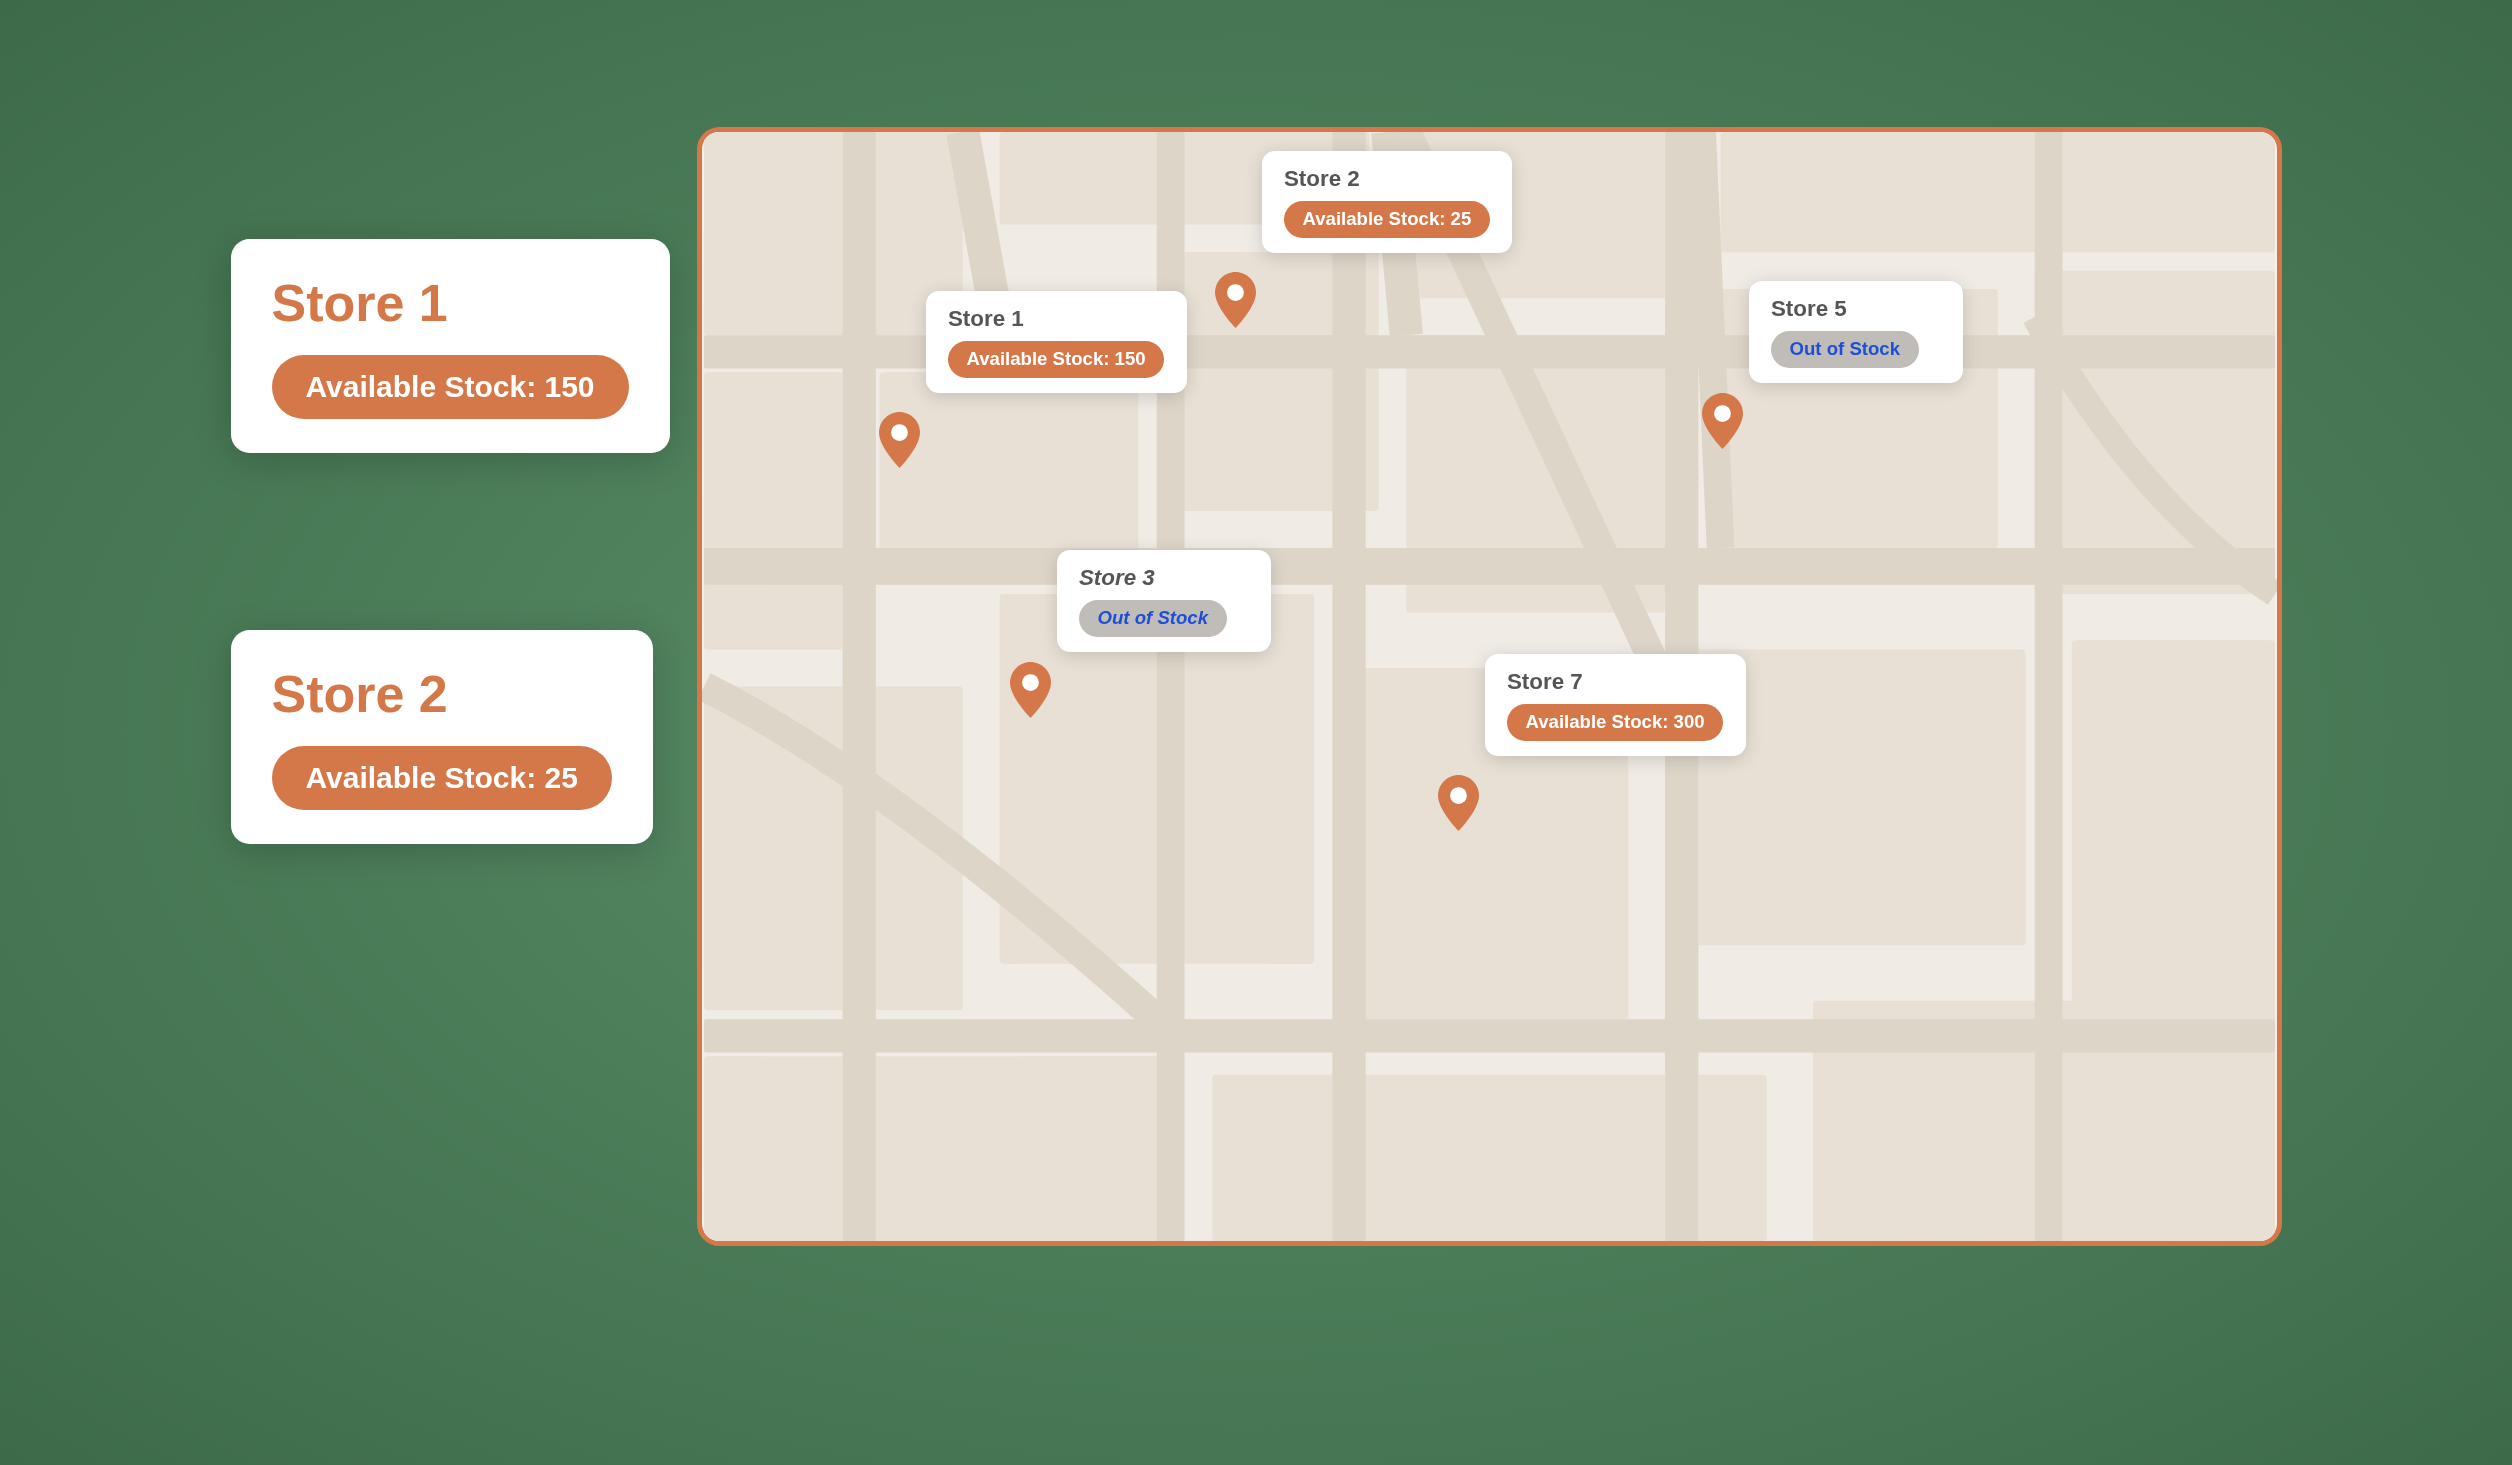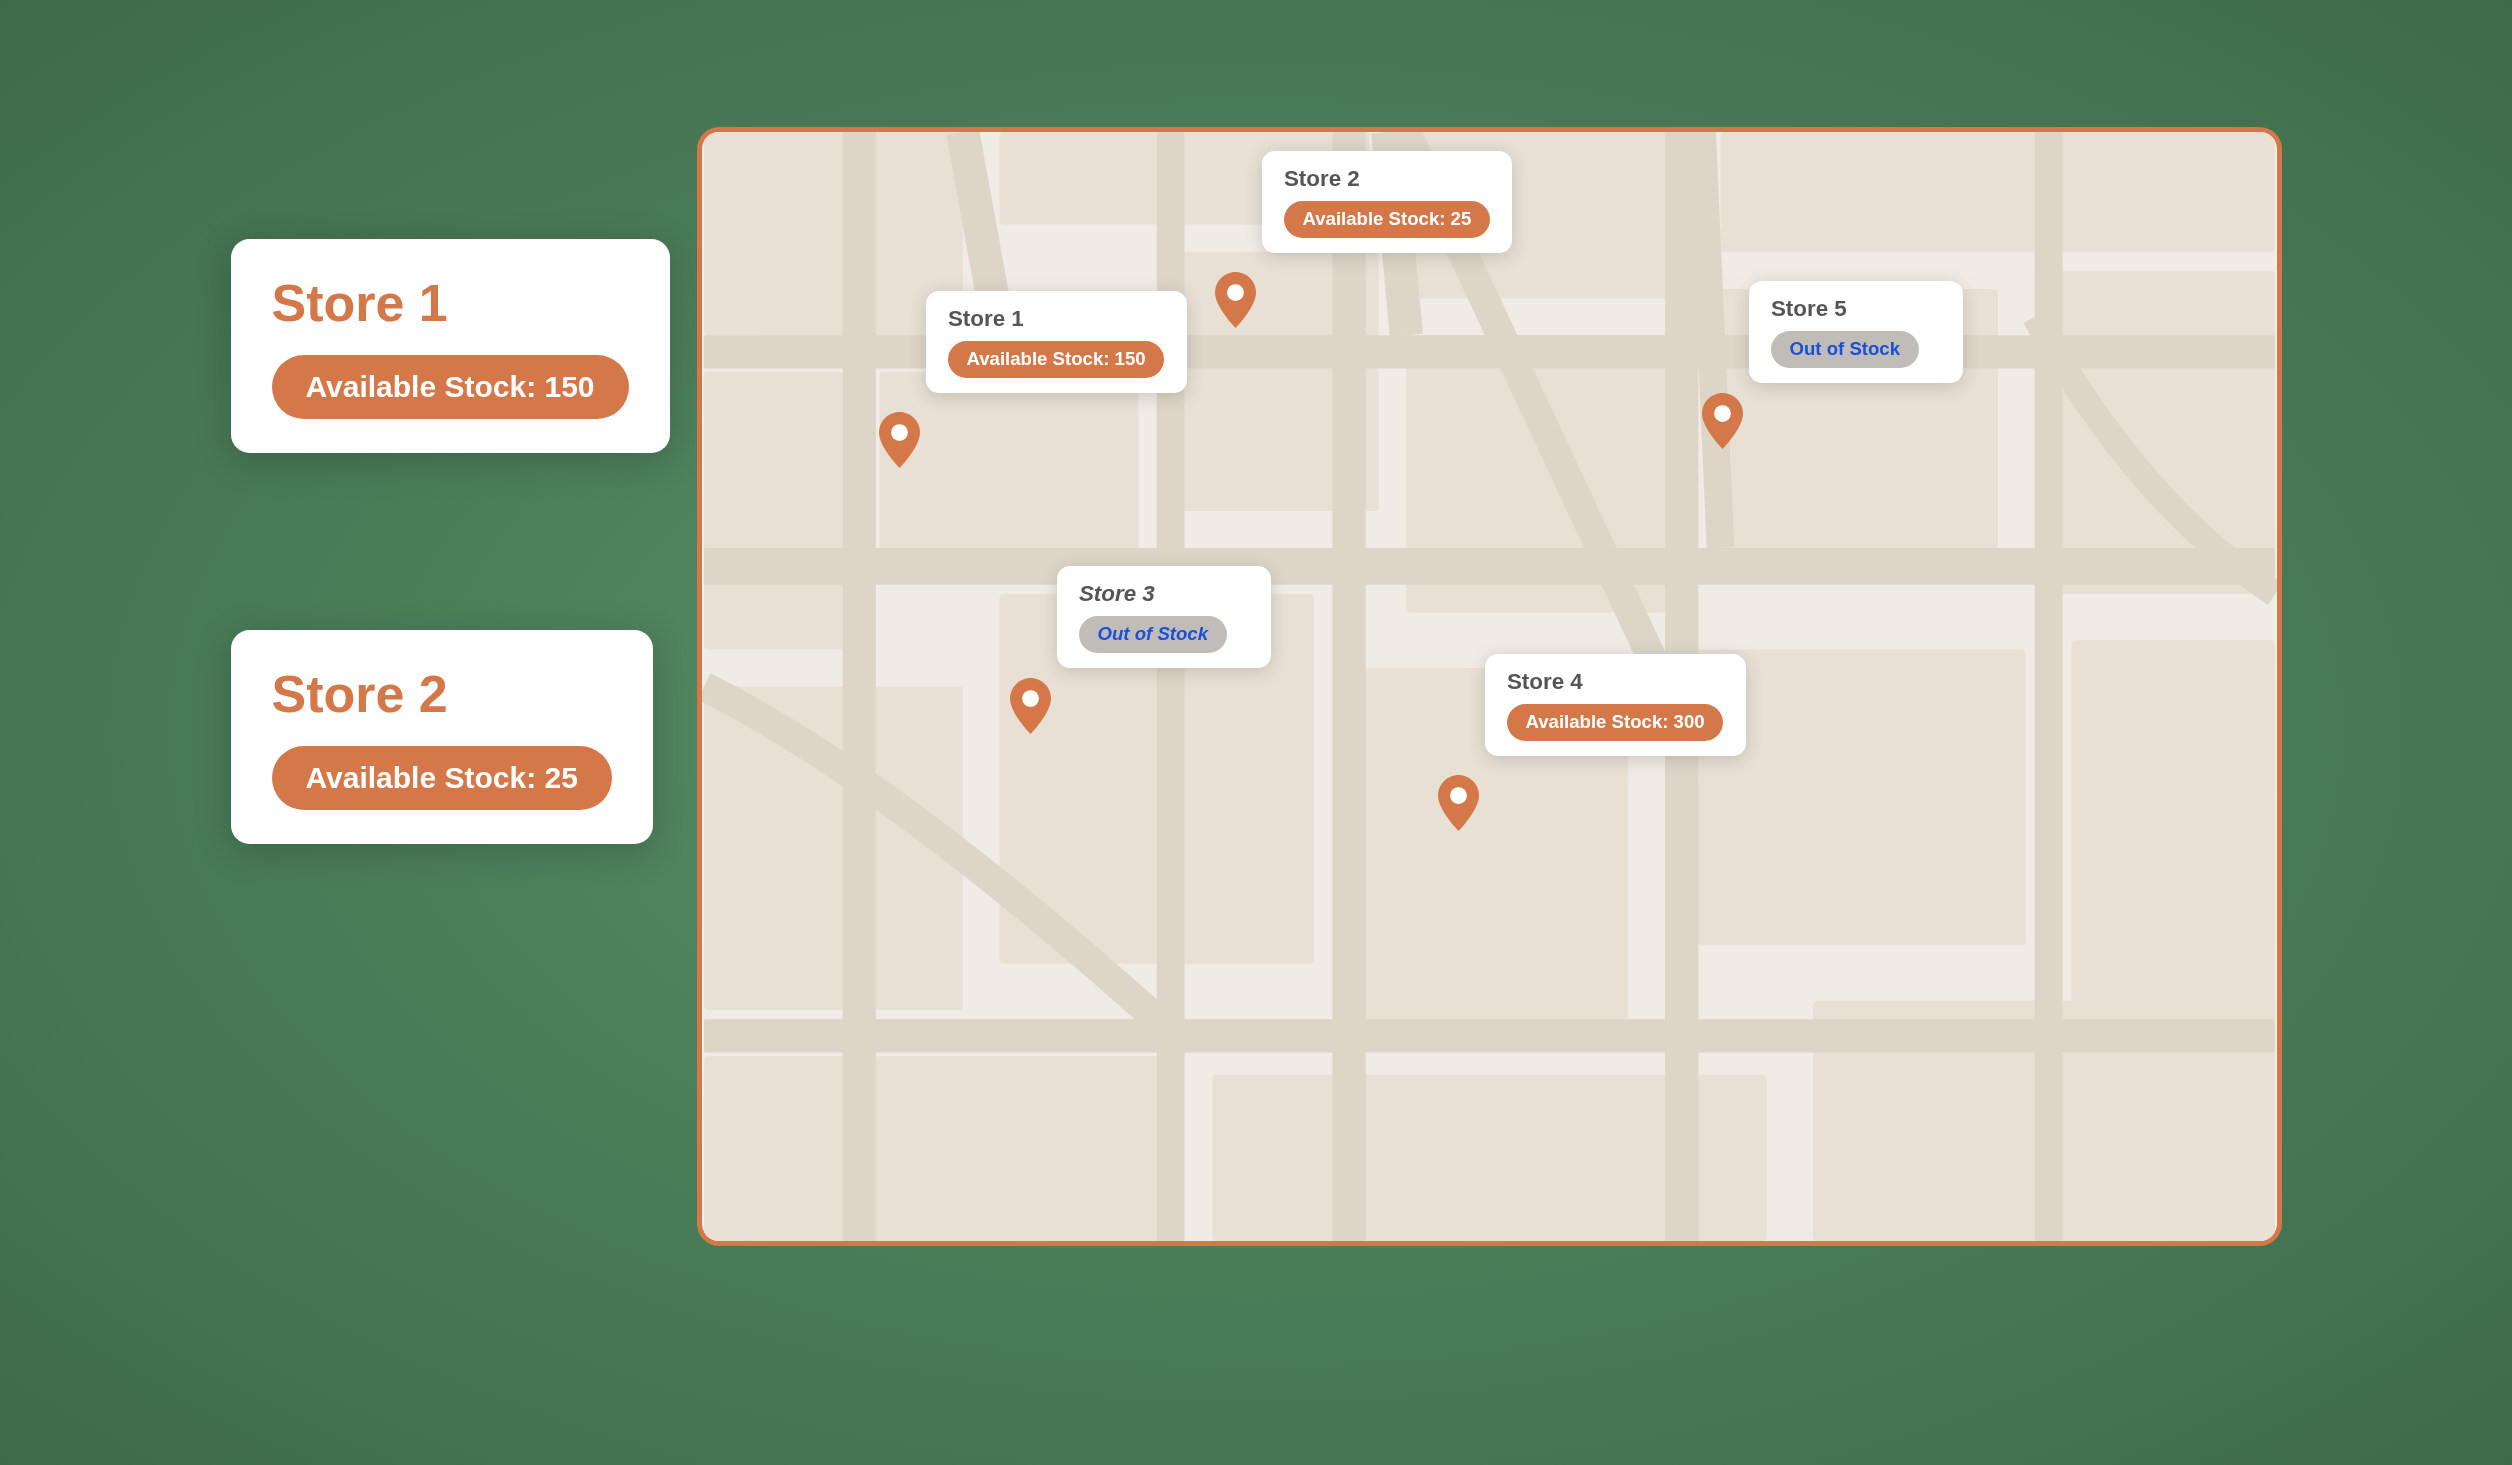--- a/index.html
+++ b/index.html
@@ -193,34 +193,34 @@
       <div class="map-tooltip" style="position:absolute; left:47px; top:-121px; min-width:242px;">
         <div class="tooltip-title">Store 2</div>
         <span class="tooltip-badge available">Available Stock: 25</span>
       </div>
       <svg width="41" height="56" viewBox="0 0 44 60">
         <path d="M22 0 C10 0 0 10 0 22 C0 38 22 60 22 60 C22 60 44 38 44 22 C44 10 34 0 22 0Z" fill="#d4784a"></path>
         <circle cx="22" cy="22" r="9" fill="white"></circle>
       </svg>
     </div>
 
-    <div class="map-pin-group" style="position:absolute; left:308px; top:546px;font-style:italic;">
+    <div class="map-pin-group" style="position:absolute; left:308px; top:530px;font-style:italic;">
       <div class="map-tooltip" style="position:absolute; left:47px; top:-112px; min-width:214px;">
         <div class="tooltip-title">Store 3</div>
         <span class="tooltip-badge out-of-stock">Out of Stock</span>
       </div>
       <svg width="41" height="56" viewBox="0 0 44 60">
         <path d="M22 0 C10 0 0 10 0 22 C0 38 22 60 22 60 C22 60 44 38 44 22 C44 10 34 0 22 0Z" fill="#d4784a"></path>
         <circle cx="22" cy="22" r="9" fill="white"></circle>
       </svg>
     </div>
 
     <div class="map-pin-group" style="position:absolute; left:736px; top:643px;">
       <div class="map-tooltip" style="position:absolute; left:47px; top:-121px; min-width:261px;">
-        <div class="tooltip-title">Store 4</div>
+        <div class="tooltip-title">Store 7</div>
         <span class="tooltip-badge available">Available Stock: 300</span>
       </div>
       <svg width="41" height="56" viewBox="0 0 44 60">
         <path d="M22 0 C10 0 0 10 0 22 C0 38 22 60 22 60 C22 60 44 38 44 22 C44 10 34 0 22 0Z" fill="#d4784a"></path>
         <circle cx="22" cy="22" r="9" fill="white"></circle>
       </svg>
     </div>
 
     <div class="map-pin-group" style="position:absolute; left:1000px; top:261px;">
       <div class="map-tooltip" style="position:absolute; left:47px; top:-112px; min-width:214px;">

